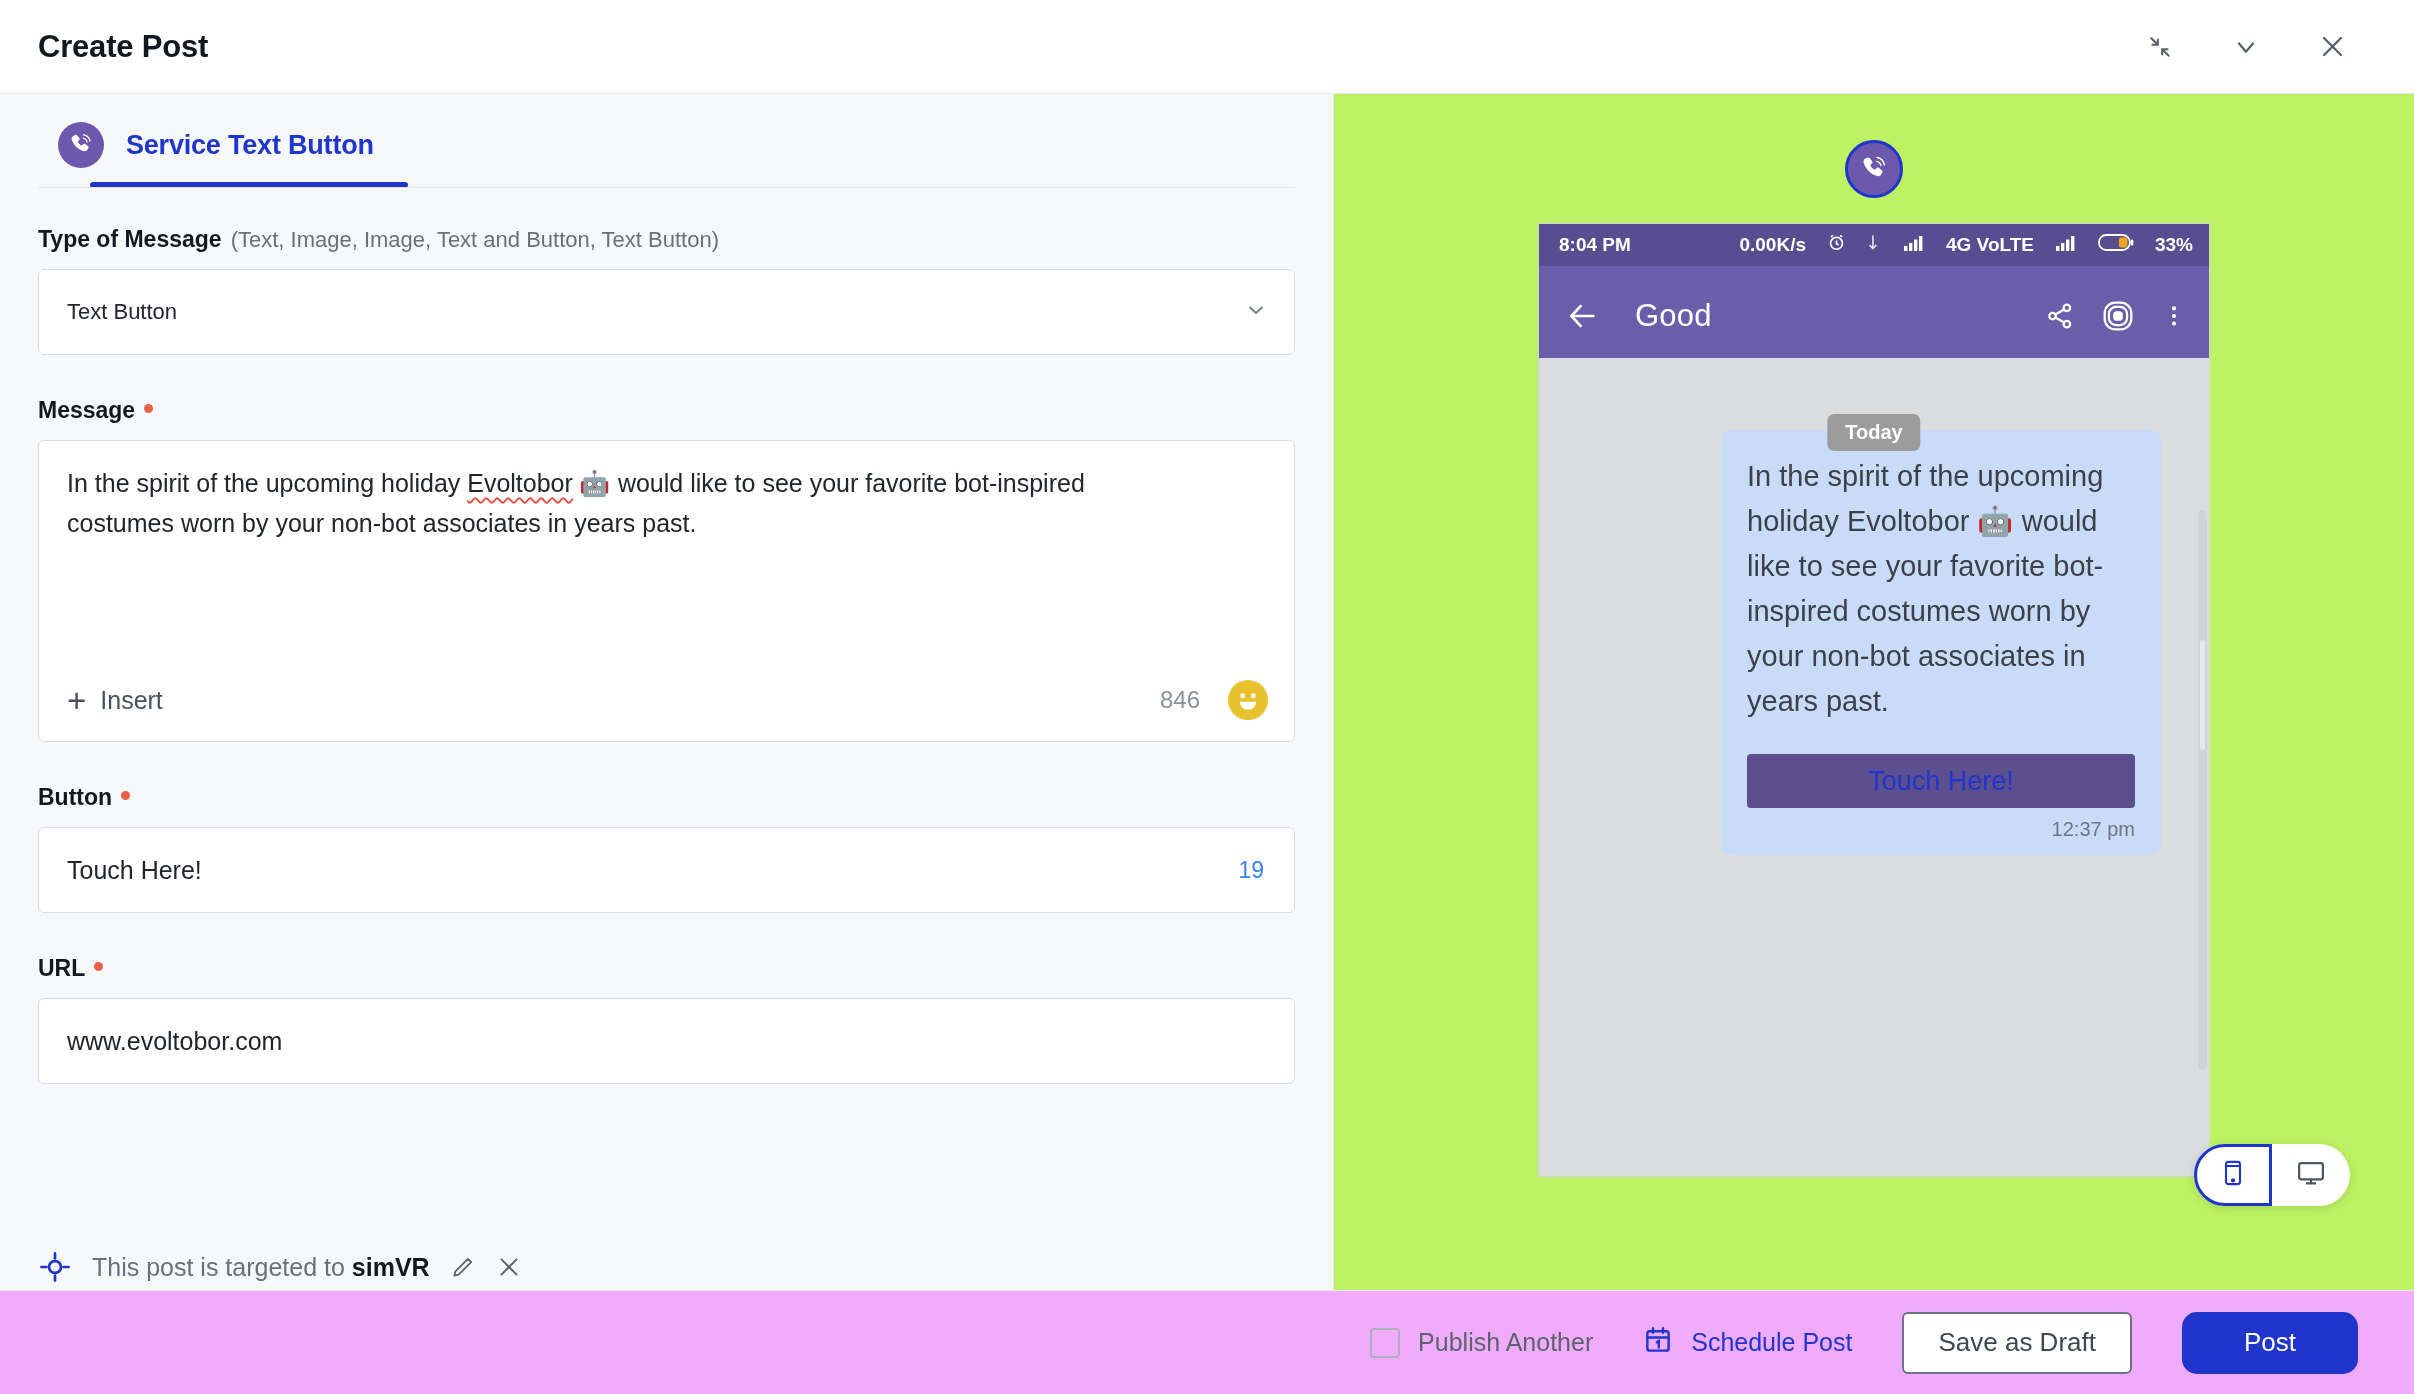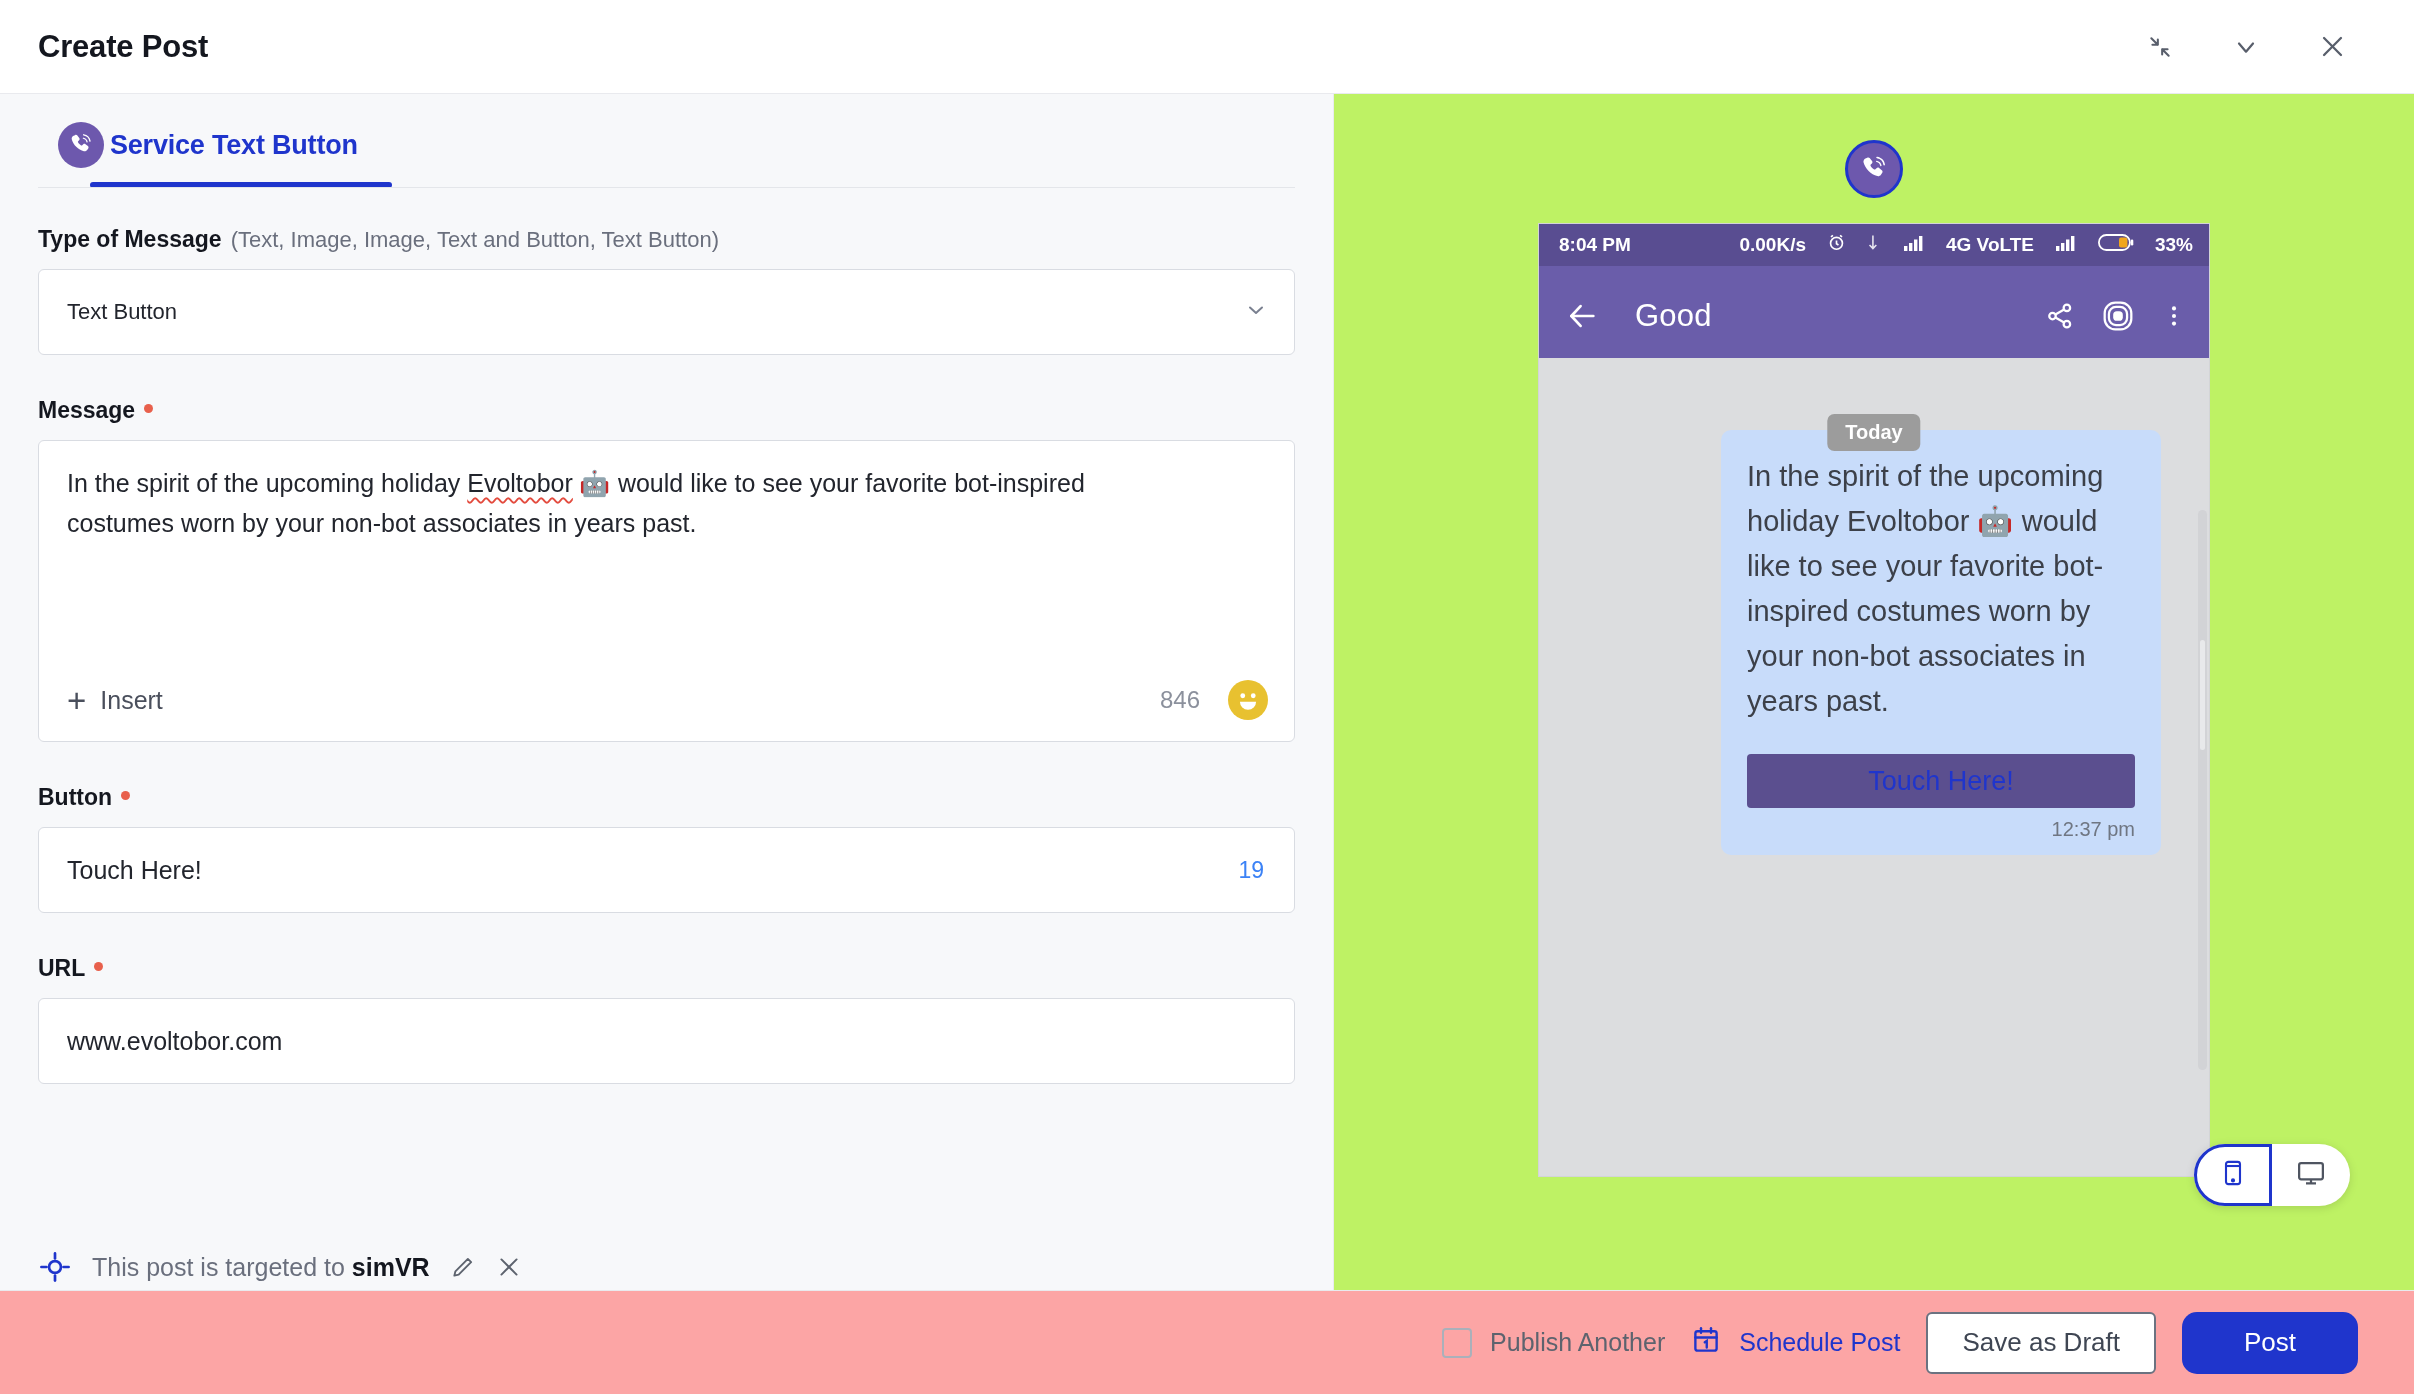--- a/index.html
+++ b/index.html
@@ -35,21 +35,21 @@
     position: relative;
     overflow: hidden;
     border-right: 1px solid #e9eaee;
   }
   .tabs { padding: 0 38px; margin-top: 6px; position: relative; }
   .tabs:after {
     content: ""; position: absolute; left: 38px; right: 38px; bottom: 0;
     height: 1px; background: #e4e6ea;
   }
   .tab {
-    display: inline-flex; align-items: center; gap: 6px;
+    display: inline-flex; align-items: center; gap: 22px;
     padding: 22px 34px 20px 20px;
     position: relative; cursor: pointer;
   }
   .tab-label { font-size: 27px; font-weight: bold; color: #1f35cc; letter-spacing: -0.2px; }
   .tab-underline { position: absolute; left: 52px; right: 0; bottom: 0; height: 6px; background: #1f35cc; border-radius: 3px; }
   .viber-badge {
     width: 46px; height: 46px; border-radius: 50%;
     background: #6d58ad; display: flex; align-items: center; justify-content: center; flex: 0 0 46px;
   }
   .viber-badge svg { display: block; }
@@ -150,24 +150,24 @@
   .devtoggle {
     position: absolute; right: 64px; bottom: 84px; height: 62px;
     background: #ffffff; border-radius: 31px; display: flex; align-items: center;
     box-shadow: 0 2px 10px rgba(0,0,0,.13);
   }
   .dev-opt { width: 78px; height: 62px; display: flex; align-items: center; justify-content: center; cursor: pointer; }
   .dev-opt.active { border: 3px solid #1f35cc; border-radius: 31px 0 0 31px; }
 
   
   .footer {
-    height: 104px; flex: 0 0 104px; background: #fca5a5;
+    height: 104px; flex: 0 0 104px; background: #f0abfc;
     border-top: 1px solid #e9eaee;
     display: flex; align-items: center; justify-content: flex-end;
-    gap: 26px; padding-right: 56px;
+    gap: 50px; padding-right: 56px;
   }
   .chk-wrap { display: flex; align-items: center; gap: 18px; cursor: pointer; }
   .chk { width: 30px; height: 30px; border: 2px solid #aab0ba; border-radius: 4px; }
   .chk-label { font-size: 25px; color: #5d636e; }
   .sched { display: flex; align-items: center; gap: 18px; cursor: pointer; color: #1f35cc; font-size: 25px; }
   .btn-outline {
     height: 62px; border: 2px solid #6b7280; border-radius: 6px; background: #fff;
     padding: 0 34px; font-size: 26px; color: #3f4653; cursor: pointer;
     display: flex; align-items: center; font-family: "Liberation Sans", sans-serif;
   }

